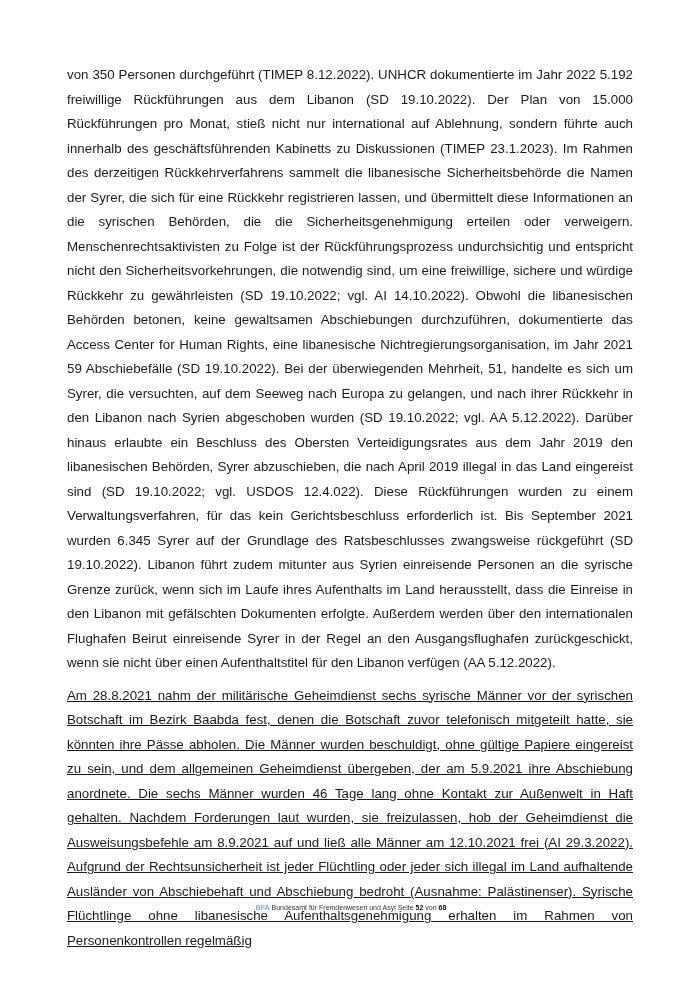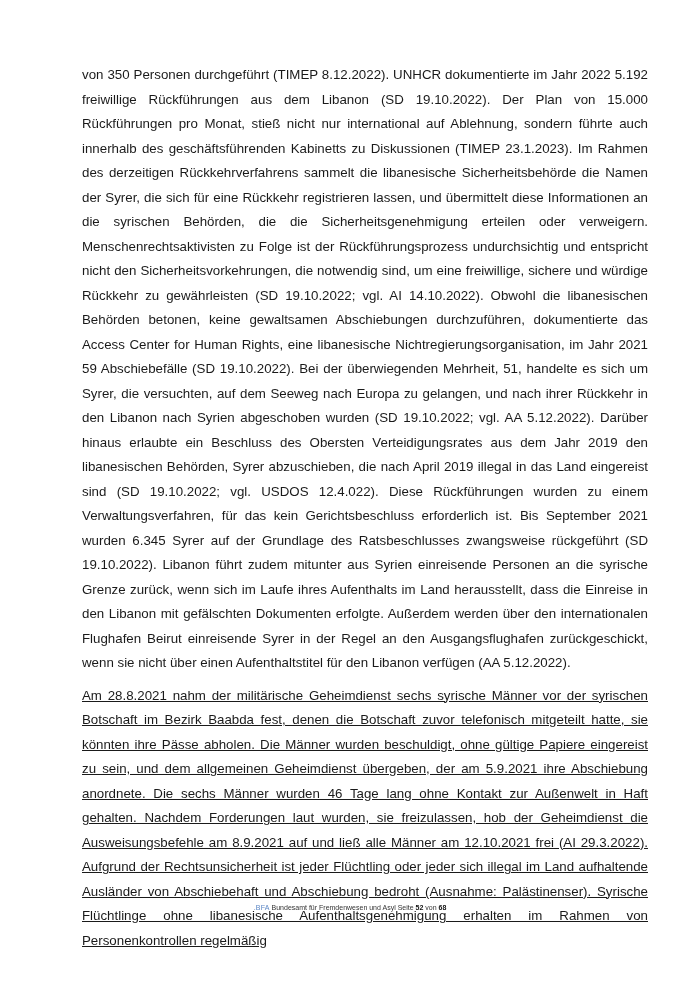--- a/index.html
+++ b/index.html
@@ -10,21 +10,21 @@
     body {
       width: 700px;
       height: 990px;
       position: relative;
       overflow: hidden;
       font-family: "Liberation Sans", sans-serif;
       color: #1a1a1a;
     }
     .page-body {
       position: absolute;
-      left: 82px;
+      left: 67px;
       top: 63px;
       width: 566px;
     }
     .para {
       margin: 0;
       font-size: 13.3px;
       line-height: 24.5px;
       text-align: justify;
       hyphens: none;
     }

